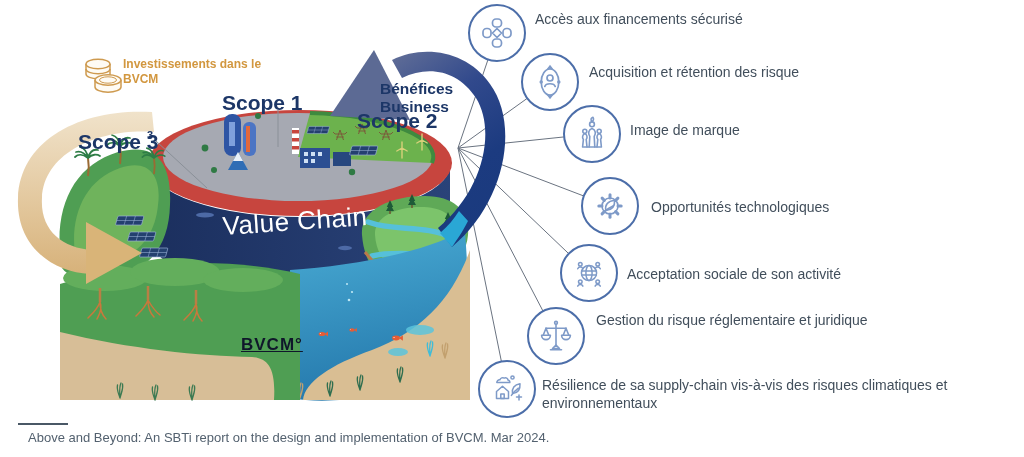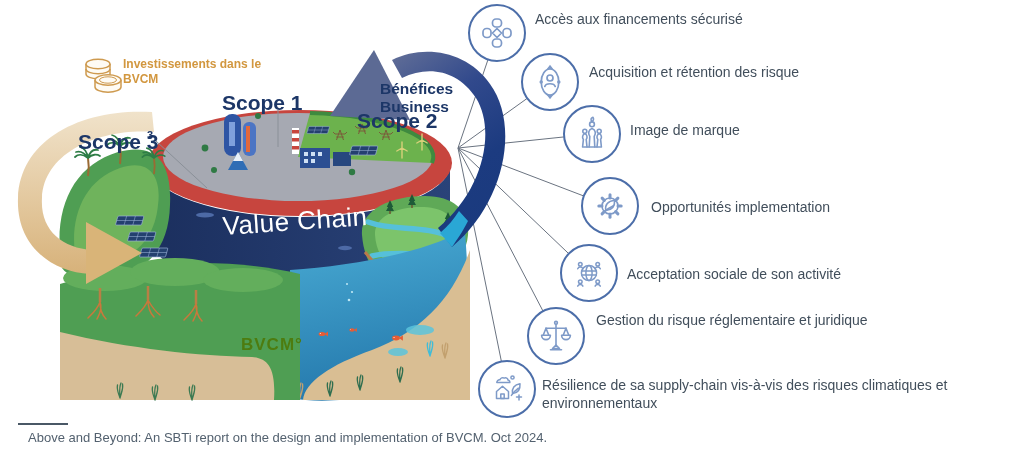--- a/index.html
+++ b/index.html
@@ -7,21 +7,21 @@
          font-family:"Liberation Sans","DejaVu Sans",sans-serif;}
   svg.art{position:absolute;left:0;top:0;}
   .lbl{position:absolute;}
   .navy{color:#1C3667;font-weight:bold;}
   .orange-title{color:#D2973F;font-weight:bold;font-size:12px;line-height:1.25;width:140px;}
   .scope{font-size:21px;}
   .scope-mini{font-size:11px;}
   .benefices{font-size:15.5px;line-height:1.18;width:100px;}
   .value-chain{color:#fff;font-size:26px;letter-spacing:.5px;transform:rotate(-4deg);
                width:180px;text-align:center;}
-  .bvcm{color:#4d7c0f;font-size:17px;font-weight:bold;letter-spacing:1px;}
+  .bvcm{color:#0f172a;font-size:17px;font-weight:bold;letter-spacing:1px;text-decoration:underline;}
   .benefit-circle{position:absolute;width:58px;height:58px;box-sizing:border-box;
       border:2.6px solid #4C6EA9;border-radius:50%;background:#fff;
       display:flex;align-items:center;justify-content:center;}
   .benefit-label{position:absolute;font-size:14px;color:#414E5B;line-height:1.32;white-space:nowrap;}
   .benefit-label.wrap{white-space:normal;width:452px;}
   .footnote{position:absolute;left:28px;top:430px;font-size:13px;color:#53616F;}
   .footnote-rule{position:absolute;left:18px;top:423px;width:50px;height:2px;background:#4A5866;}
   .icon-svg{display:block;}
 </style>
 </head>
@@ -306,21 +306,21 @@
             <line x1="10" y1="18" x2="6.8" y2="18"></line>
               <line x1="12.34" y1="12.34" x2="10.1" y2="10.1"></line>
             <line x1="18" y1="10" x2="18" y2="6.8"></line>
               <line x1="23.66" y1="12.34" x2="25.9" y2="10.1"></line>
           </g>
           <path d="M13.8 22.4 C12.8 17 15.8 13 22.6 12.2 C23 18.6 20 22 13.8 22.4 Z"></path>
           <path d="M12.6 23.6 C15.2 21 18 19.4 21 18"></path>
         </g>
       </svg>
     </div>
-    <div class="benefit-label" style="left:651px;top:198px;">Opportunités implementation</div>
+    <div class="benefit-label" style="left:651px;top:198px;">Opportunités technologiques</div>
   </div>
 
   <div>
     <div class="benefit-circle" style="left:560px;top:244px;">
       <svg class="icon-svg" width="36" height="36" viewBox="0 0 36 36">
         <g fill="none" stroke="#7E9AC8" stroke-width="1.5" stroke-linecap="round">
           <circle cx="18" cy="18" r="7.6"></circle>
           <ellipse cx="18" cy="18" rx="3.1" ry="7.6"></ellipse>
           <path d="M10.6 16 H25.4 M10.6 20 H25.4"></path>
           <circle cx="26.7" cy="9.3" r="1.8"></circle>
@@ -367,15 +367,15 @@
           <path d="M23.5 22.6 C22.6 17.4 25.4 13.6 31 12.8 C31.4 18.8 28.6 22.2 23.5 22.6 Z"></path>
           <path d="M22.4 24.4 C24.6 21.4 27 19 29.4 17.2"></path>
           <path d="M30 24 V29 M27.5 26 H32.5"></path>
         </g>
       </svg>
     </div>
     <div class="benefit-label wrap" style="left:542px;top:376px;">Résilience de sa supply-chain vis-à-vis des risques climatiques et environnementaux</div>
   </div>
 
   <div class="footnote-rule"></div>
-  <div class="footnote">Above and Beyond: An SBTi report on the design and implementation of BVCM. Oct 2024.</div>
+  <div class="footnote">Above and Beyond: An SBTi report on the design and implementation of BVCM. Mar 2024.</div>
 
 </div>
 
 </body></html>

